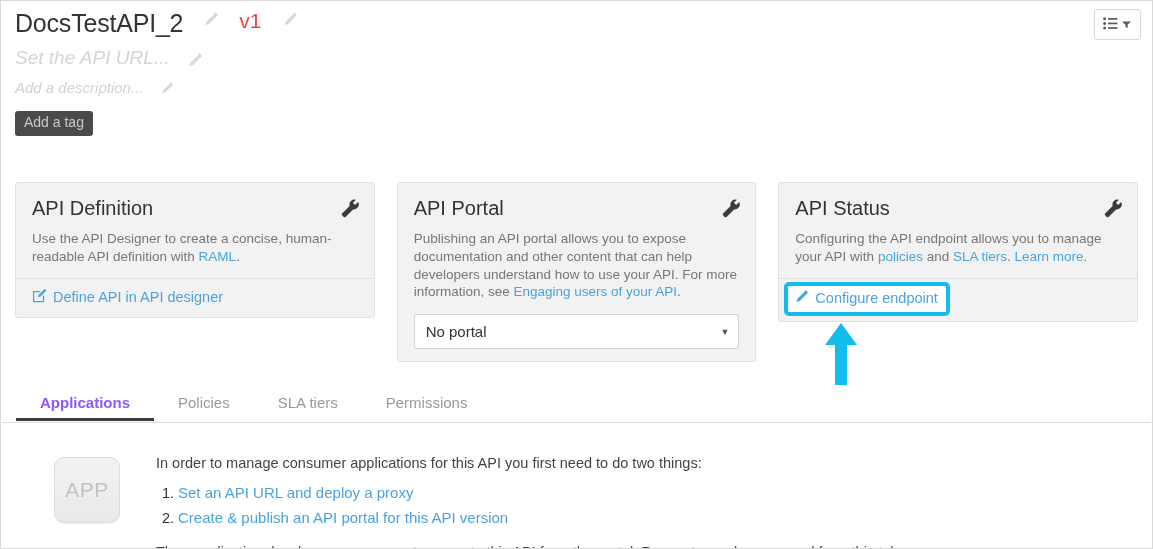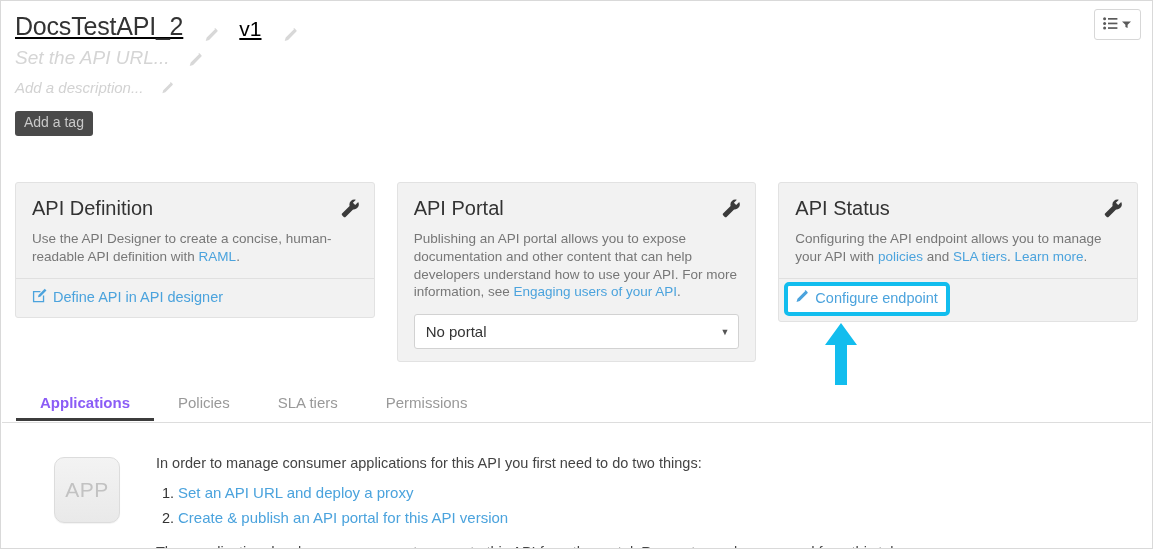--- a/index.html
+++ b/index.html
@@ -19,34 +19,33 @@
     background: #ffffff;
     border: 1px solid #d9d9d9;
     overflow: hidden;
   }
 
   
   .header { padding: 8px 14px 0 14px; }
 
   .title-row {
     display: flex;
-    align-items: flex-end;
+    align-items: flex-start;
     gap: 20px;
     height: 32px;
-    text-decoration: underline;
   }
   .api-title {
     font-size: 25px;
     color: #333333;
     font-weight: normal;
     letter-spacing: -0.2px;
   }
   .api-version {
     font-size: 21px;
-    color: #000000;
+    color: #ef4444;
   }
 
   .pencil-icon {
     display: inline-block;
     width: 16px;
     height: 16px;
     position: relative;
     top: 2px;
     flex: 0 0 auto;
   }

